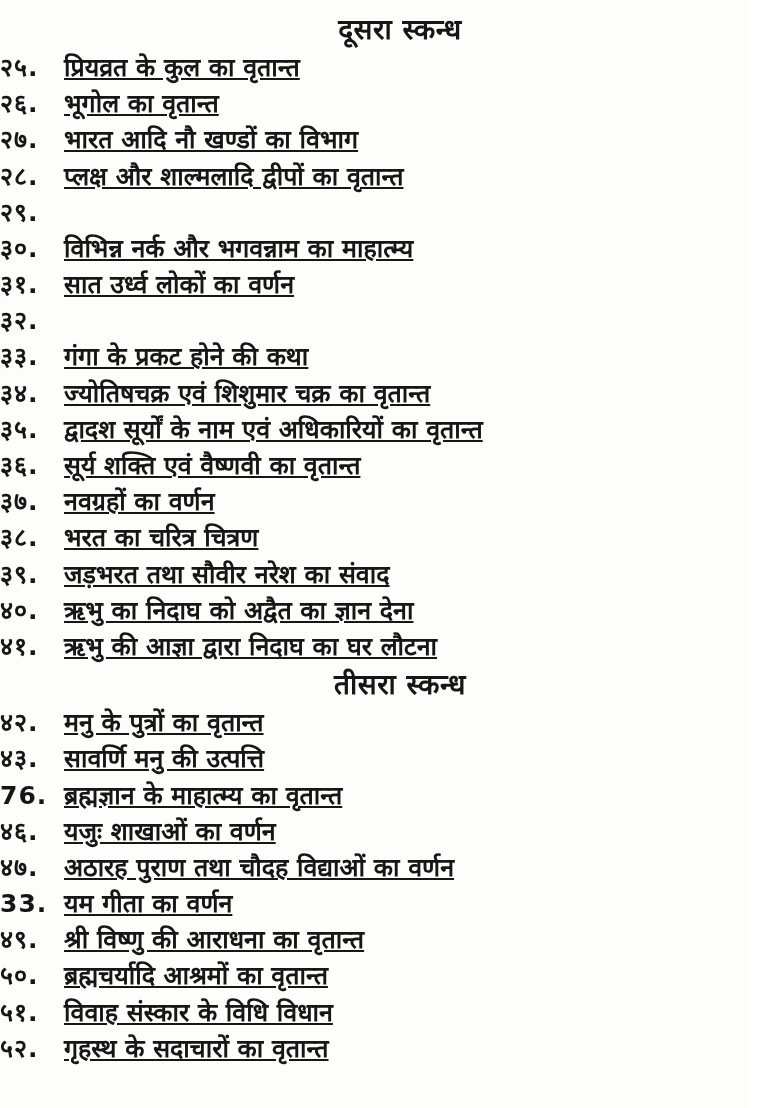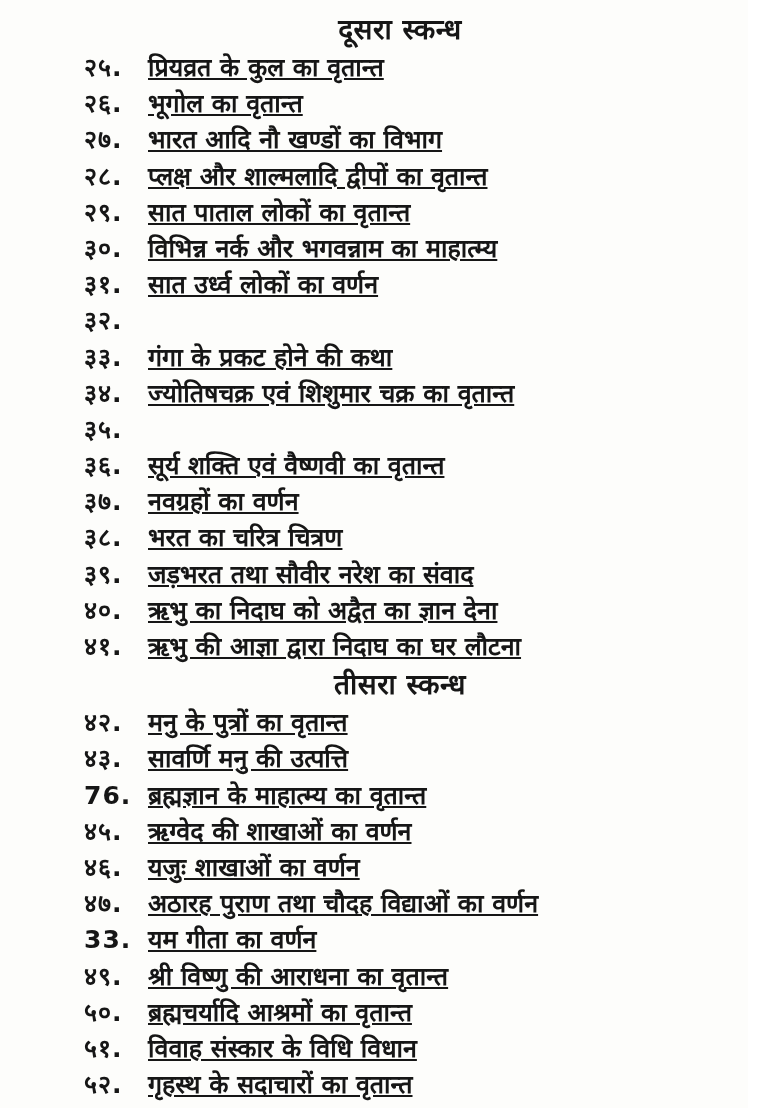--- a/index.html
+++ b/index.html
@@ -24,22 +24,21 @@
     font-size: 28px;
     line-height: 40px;
     height: 40px;
     letter-spacing: 0.5px;
     
     padding-left: 52px;
   }
   .toc-list { margin: 0; padding: 0; }
   .row {
     display: flex;
-    align-items: center;
-    padding-left: 84px;
+    align-items: flex-end;
     padding-right: 30px;
     font-size: 25px;
     line-height: 36.2px;
     height: 36.2px;
     white-space: nowrap;
   }
   .num {
     min-width: 64px;
     letter-spacing: 1px;
   }
@@ -64,21 +63,20 @@
     <div class="row">
       <span class="num">२७.</span>
       <span class="title">भारत आदि नौ खण्डों का विभाग</span>
     </div>
     <div class="row">
       <span class="num">२८.</span>
       <span class="title">प्लक्ष और शाल्मलादि द्वीपों का वृतान्त</span>
     </div>
     <div class="row">
       <span class="num">२९.</span>
-      <span class="title">सात पाताल लोकों का वृतान्त</span>
     </div>
     <div class="row">
       <span class="num">३०.</span>
       <span class="title">विभिन्न नर्क और भगवन्नाम का माहात्म्य</span>
     </div>
     <div class="row">
       <span class="num">३१.</span>
       <span class="title">सात उर्ध्व लोकों का वर्णन</span>
     </div>
     <div class="row">
@@ -87,20 +85,21 @@
     <div class="row">
       <span class="num">३३.</span>
       <span class="title">गंगा के प्रकट होने की कथा</span>
     </div>
     <div class="row">
       <span class="num">३४.</span>
       <span class="title">ज्योतिषचक्र एवं शिशुमार चक्र का वृतान्त</span>
     </div>
     <div class="row">
       <span class="num">३५.</span>
+      <span class="title">द्वादश सूर्यों के नाम एवं अधिकारियों का वृतान्त</span>
     </div>
     <div class="row">
       <span class="num">३६.</span>
       <span class="title">सूर्य शक्ति एवं वैष्णवी का वृतान्त</span>
     </div>
     <div class="row">
       <span class="num">३७.</span>
       <span class="title">नवग्रहों का वर्णन</span>
     </div>
     <div class="row">
@@ -130,24 +129,20 @@
     </div>
     <div class="row">
       <span class="num">४३.</span>
       <span class="title">सावर्णि मनु की उत्पत्ति</span>
     </div>
     <div class="row">
       <span class="num">76.</span>
       <span class="title">ब्रह्मज्ञान के माहात्म्य का वृतान्त</span>
     </div>
     <div class="row">
-      <span class="num">४५.</span>
-      <span class="title">ऋग्वेद की शाखाओं का वर्णन</span>
-    </div>
-    <div class="row">
       <span class="num">४६.</span>
       <span class="title">यजुः शाखाओं का वर्णन</span>
     </div>
     <div class="row">
       <span class="num">४७.</span>
       <span class="title">अठारह पुराण तथा चौदह विद्याओं का वर्णन</span>
     </div>
     <div class="row">
       <span class="num">33.</span>
       <span class="title">यम गीता का वर्णन</span>

